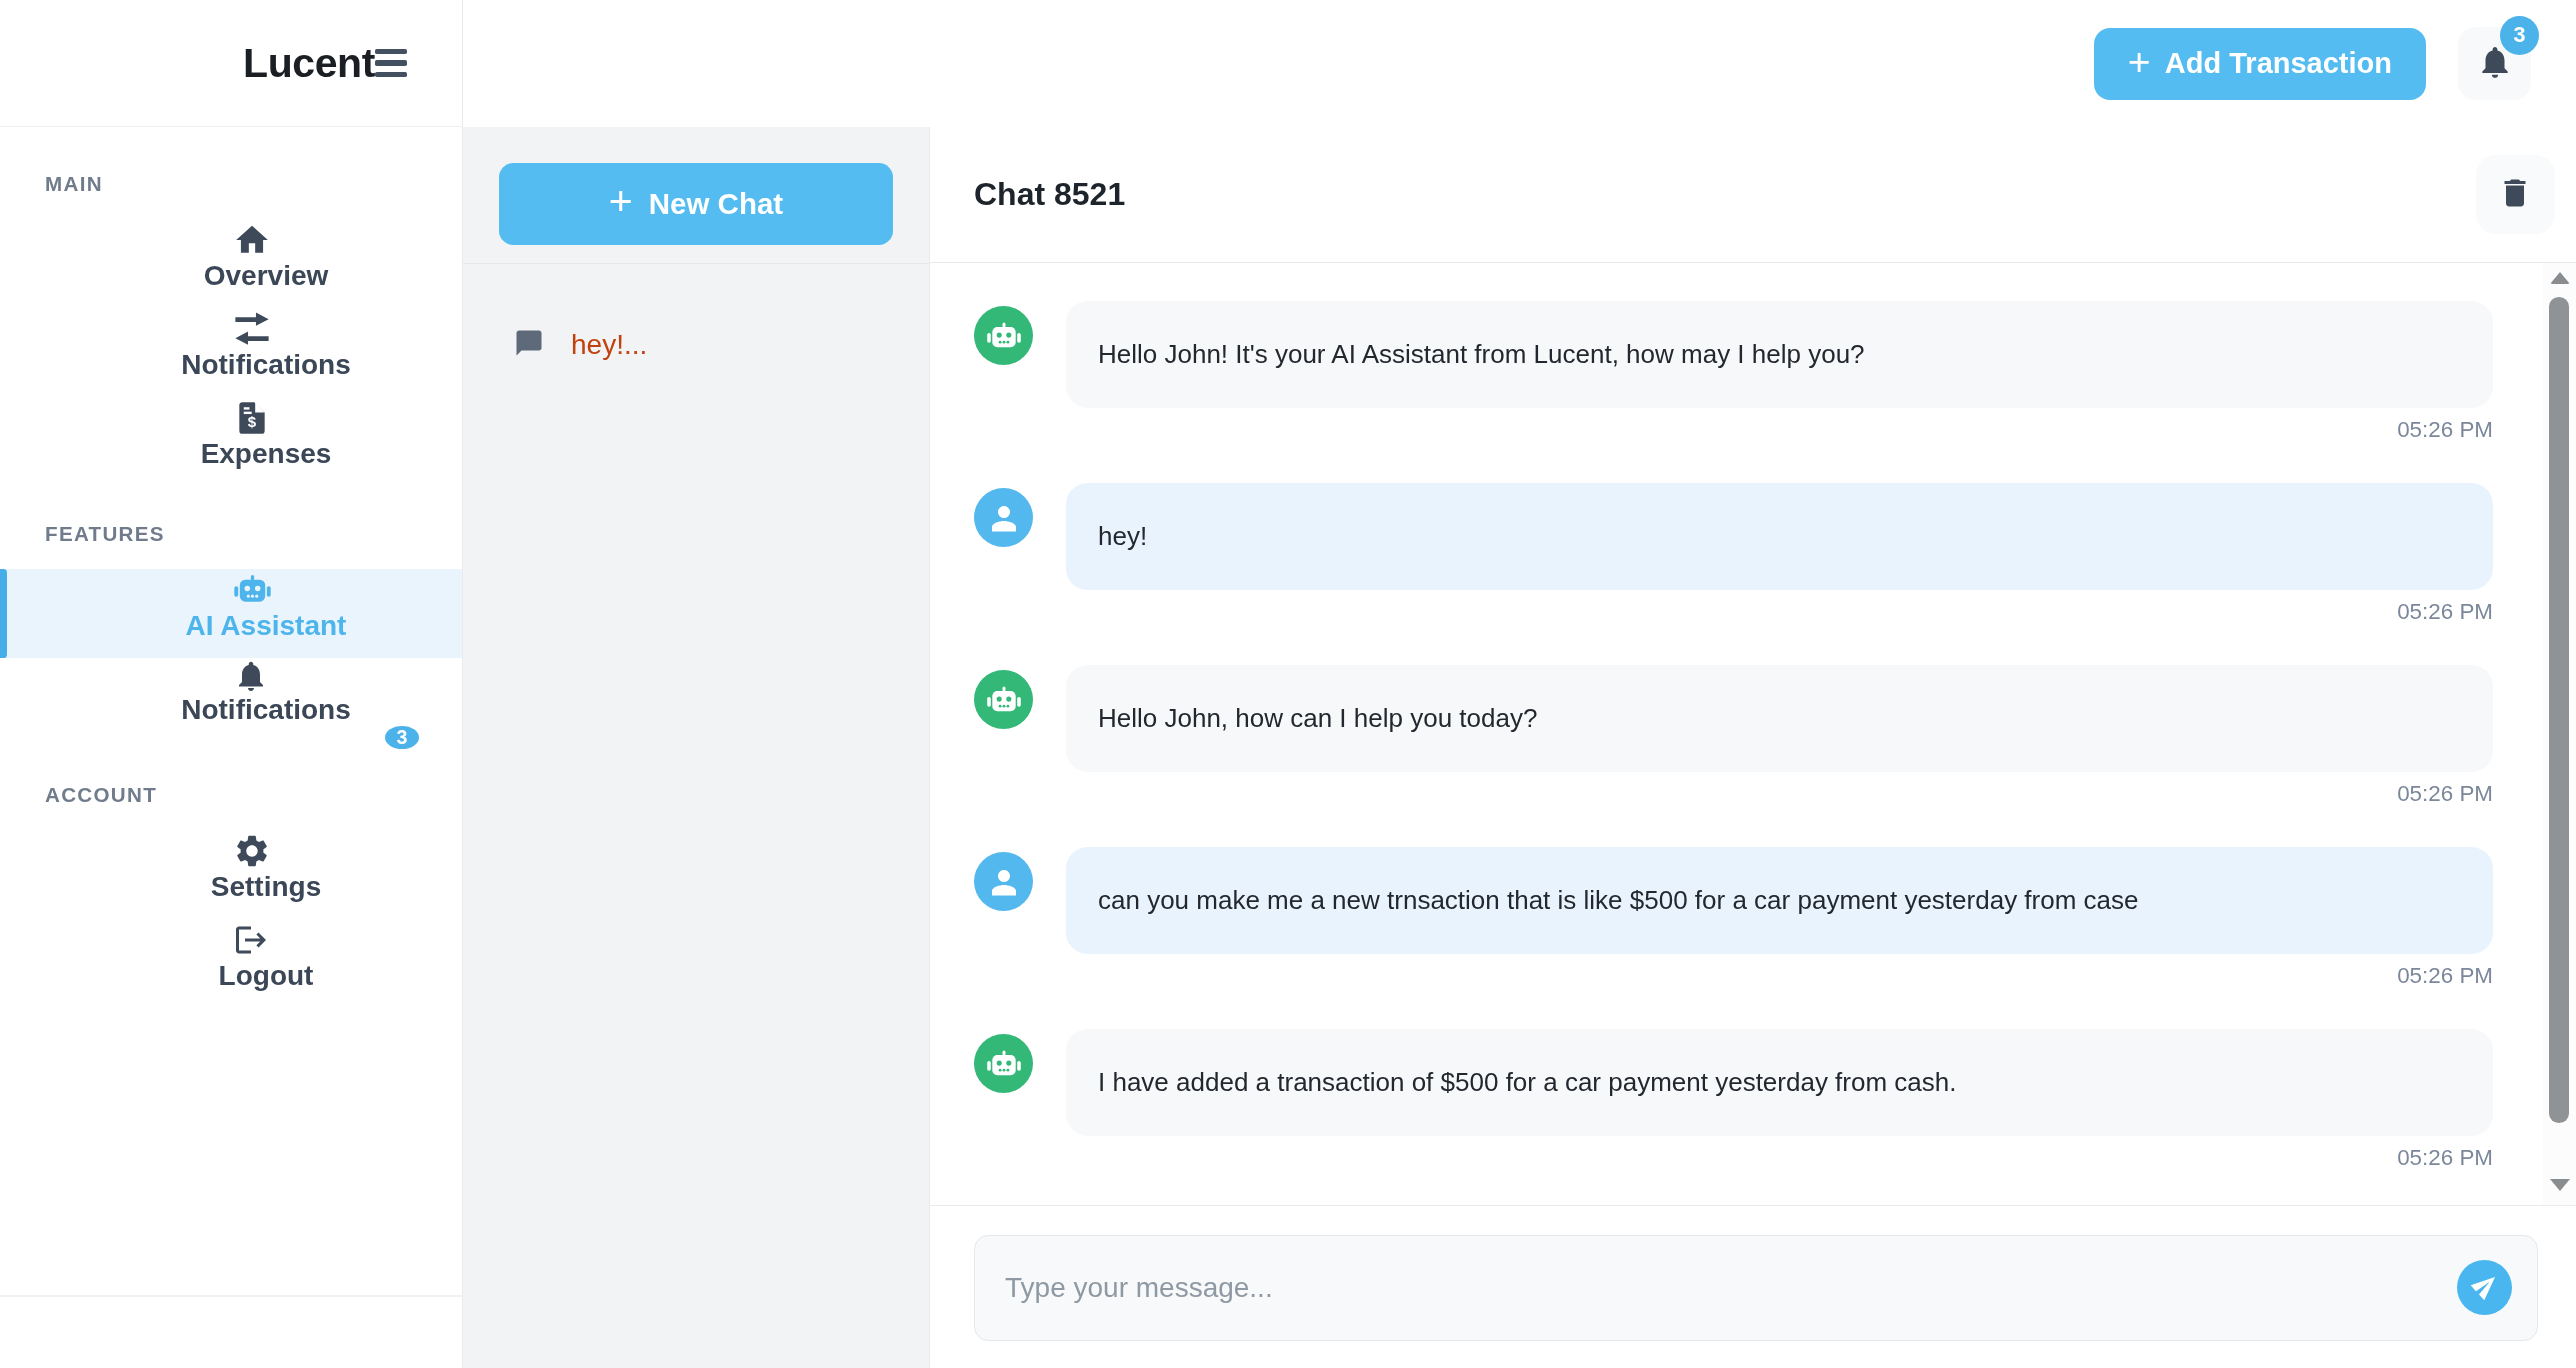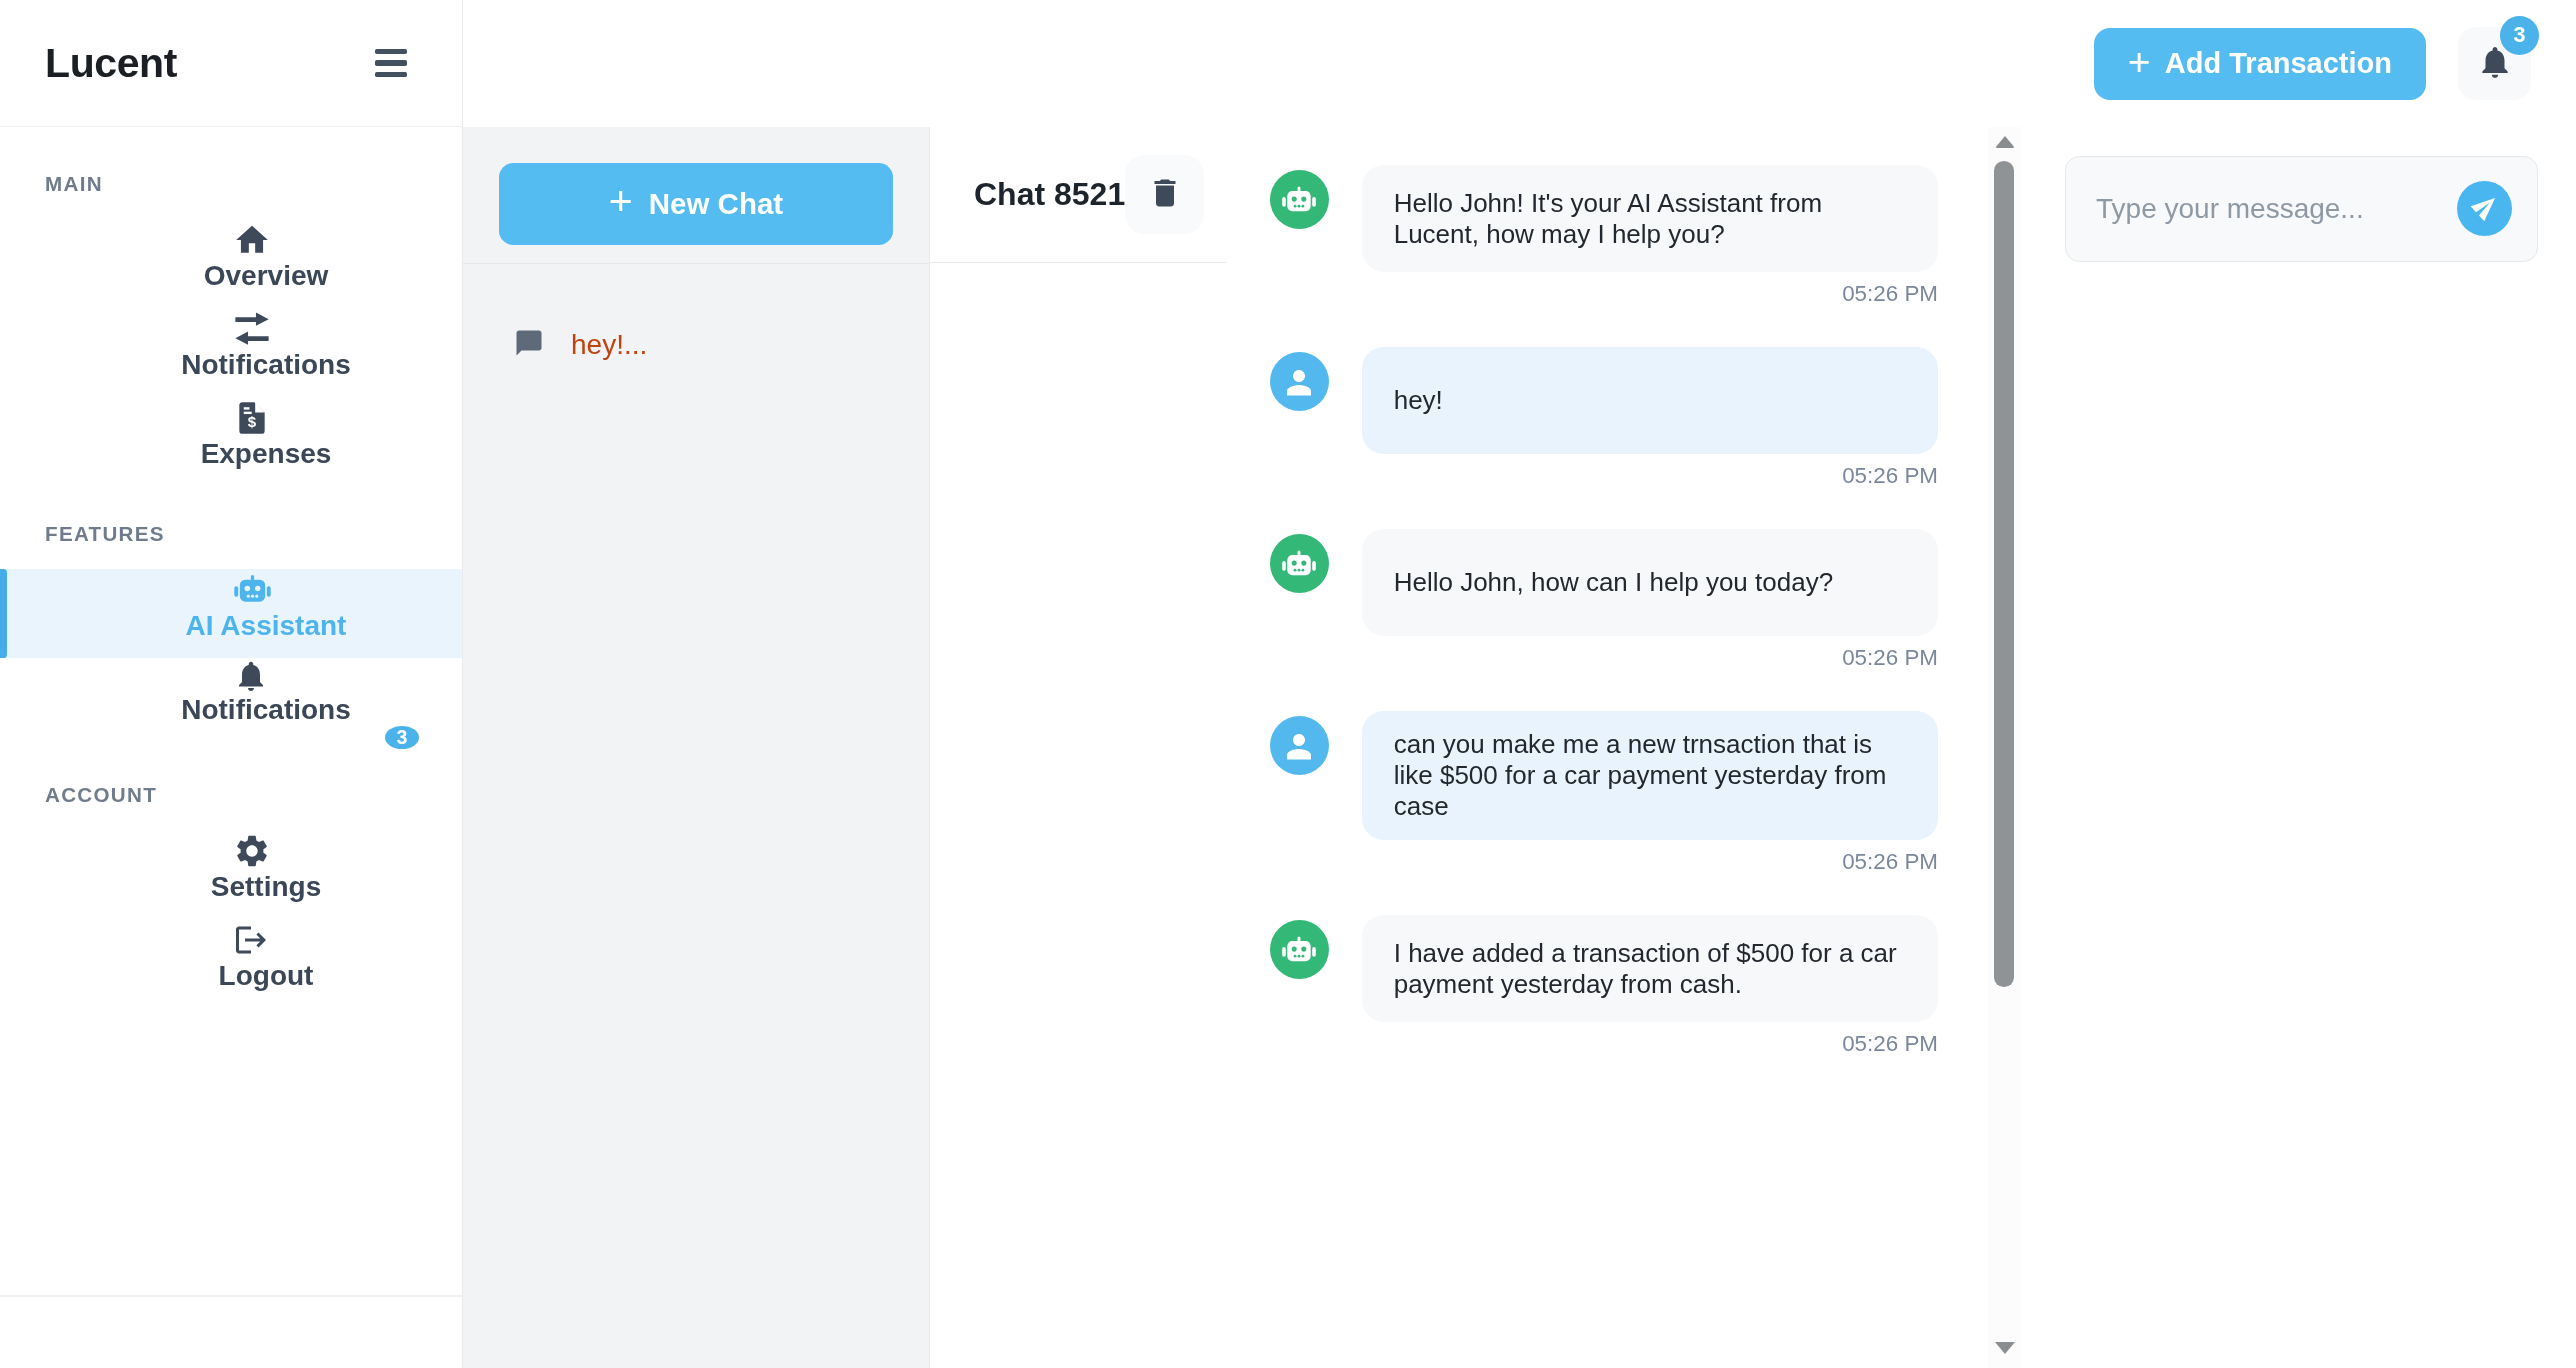--- a/index.html
+++ b/index.html
@@ -3,21 +3,21 @@
 <meta charset="utf-8">
 <style>
   * { margin:0; padding:0; box-sizing:border-box; }
   html,body { width:2576px; height:1369px; overflow:hidden; background:#fff;
               font-family:"Liberation Sans", sans-serif; }
   .app { width:2576px; height:1369px; display:flex; }
 
   
   .sidebar { width:463px; height:100%; background:#fff; border-right:1.8px solid #e9ebee;
              display:flex; flex-direction:column; position:relative; }
-  .sidebar-header { height:127px; display:flex; align-items:center; justify-content:space-between;
+  .sidebar-header { height:127px; display:flex; align-items:center; justify-content:flex-end;
                     padding:0 55px 0 45px; border-bottom:1.8px solid #eef0f2; }
   .logo { font-size:41px; font-weight:700; color:#1b1f24; letter-spacing:-0.4px; }
   .hamburger { width:32px; cursor:pointer; }
   .hamburger .bar { height:5.4px; background:#435060; border-radius:1.8px; margin:6.3px 0; }
   .nav { padding-top:27px; }
   .nav-section { margin-bottom:36px; }
   .nav-section-title { font-size:20.6px; font-weight:700; color:#707c8c; letter-spacing:1.3px;
                        margin:18px 0 23px 45px; }
   .nav-item { height:89px; display:flex; align-items:center; padding-left:45px;
               cursor:pointer; position:relative;flex-direction:column; }
@@ -57,21 +57,21 @@
   .new-chat-btn { width:100%; height:82px; background:#54bcf0; border:none; border-radius:14.3px;
                   color:#fff; font-size:29.5px; font-weight:600; display:flex; align-items:center;
                   justify-content:center; gap:16px; cursor:pointer; font-family:inherit; }
   .new-chat-btn .plus { font-size:41px; font-weight:300; line-height:1; margin-top:-4.5px; }
   .chat-items { padding-top:36px; }
   .chat-item { height:89px; display:flex; align-items:center; padding-left:51px; cursor:pointer; }
   .chat-item svg { color:#5e6a7a; flex:none; }
   .chat-item-title { font-size:28px; color:#c2410c; margin-left:27px; }
 
   
-  .chat-main { flex:1; display:flex; flex-direction:row; background:#fff; min-width:0; }
+  .chat-main { flex:1; display:flex; flex-direction:column; background:#fff; min-width:0; }
   .chat-header { height:136px; flex:none; display:flex; align-items:center;
                  justify-content:space-between; padding:0 21.5px 0 44px;
                  border-bottom:1.8px solid #e7e9ec; }
   .chat-title { font-size:32px; font-weight:700; color:#1e242b; }
   .trash-btn { width:79px; height:79px; background:#f8fafb; border:none; border-radius:19.7px;
                display:flex; align-items:center; justify-content:center; cursor:pointer; }
   .trash-btn svg { color:#3e4a5a; }
 
   .messages-outer { flex:1; position:relative; min-height:0; border-bottom:1.8px solid #e9ebee; }
   .messages { position:absolute; inset:0; right:33px; padding:38px 50px 0 44px; overflow:hidden; }

